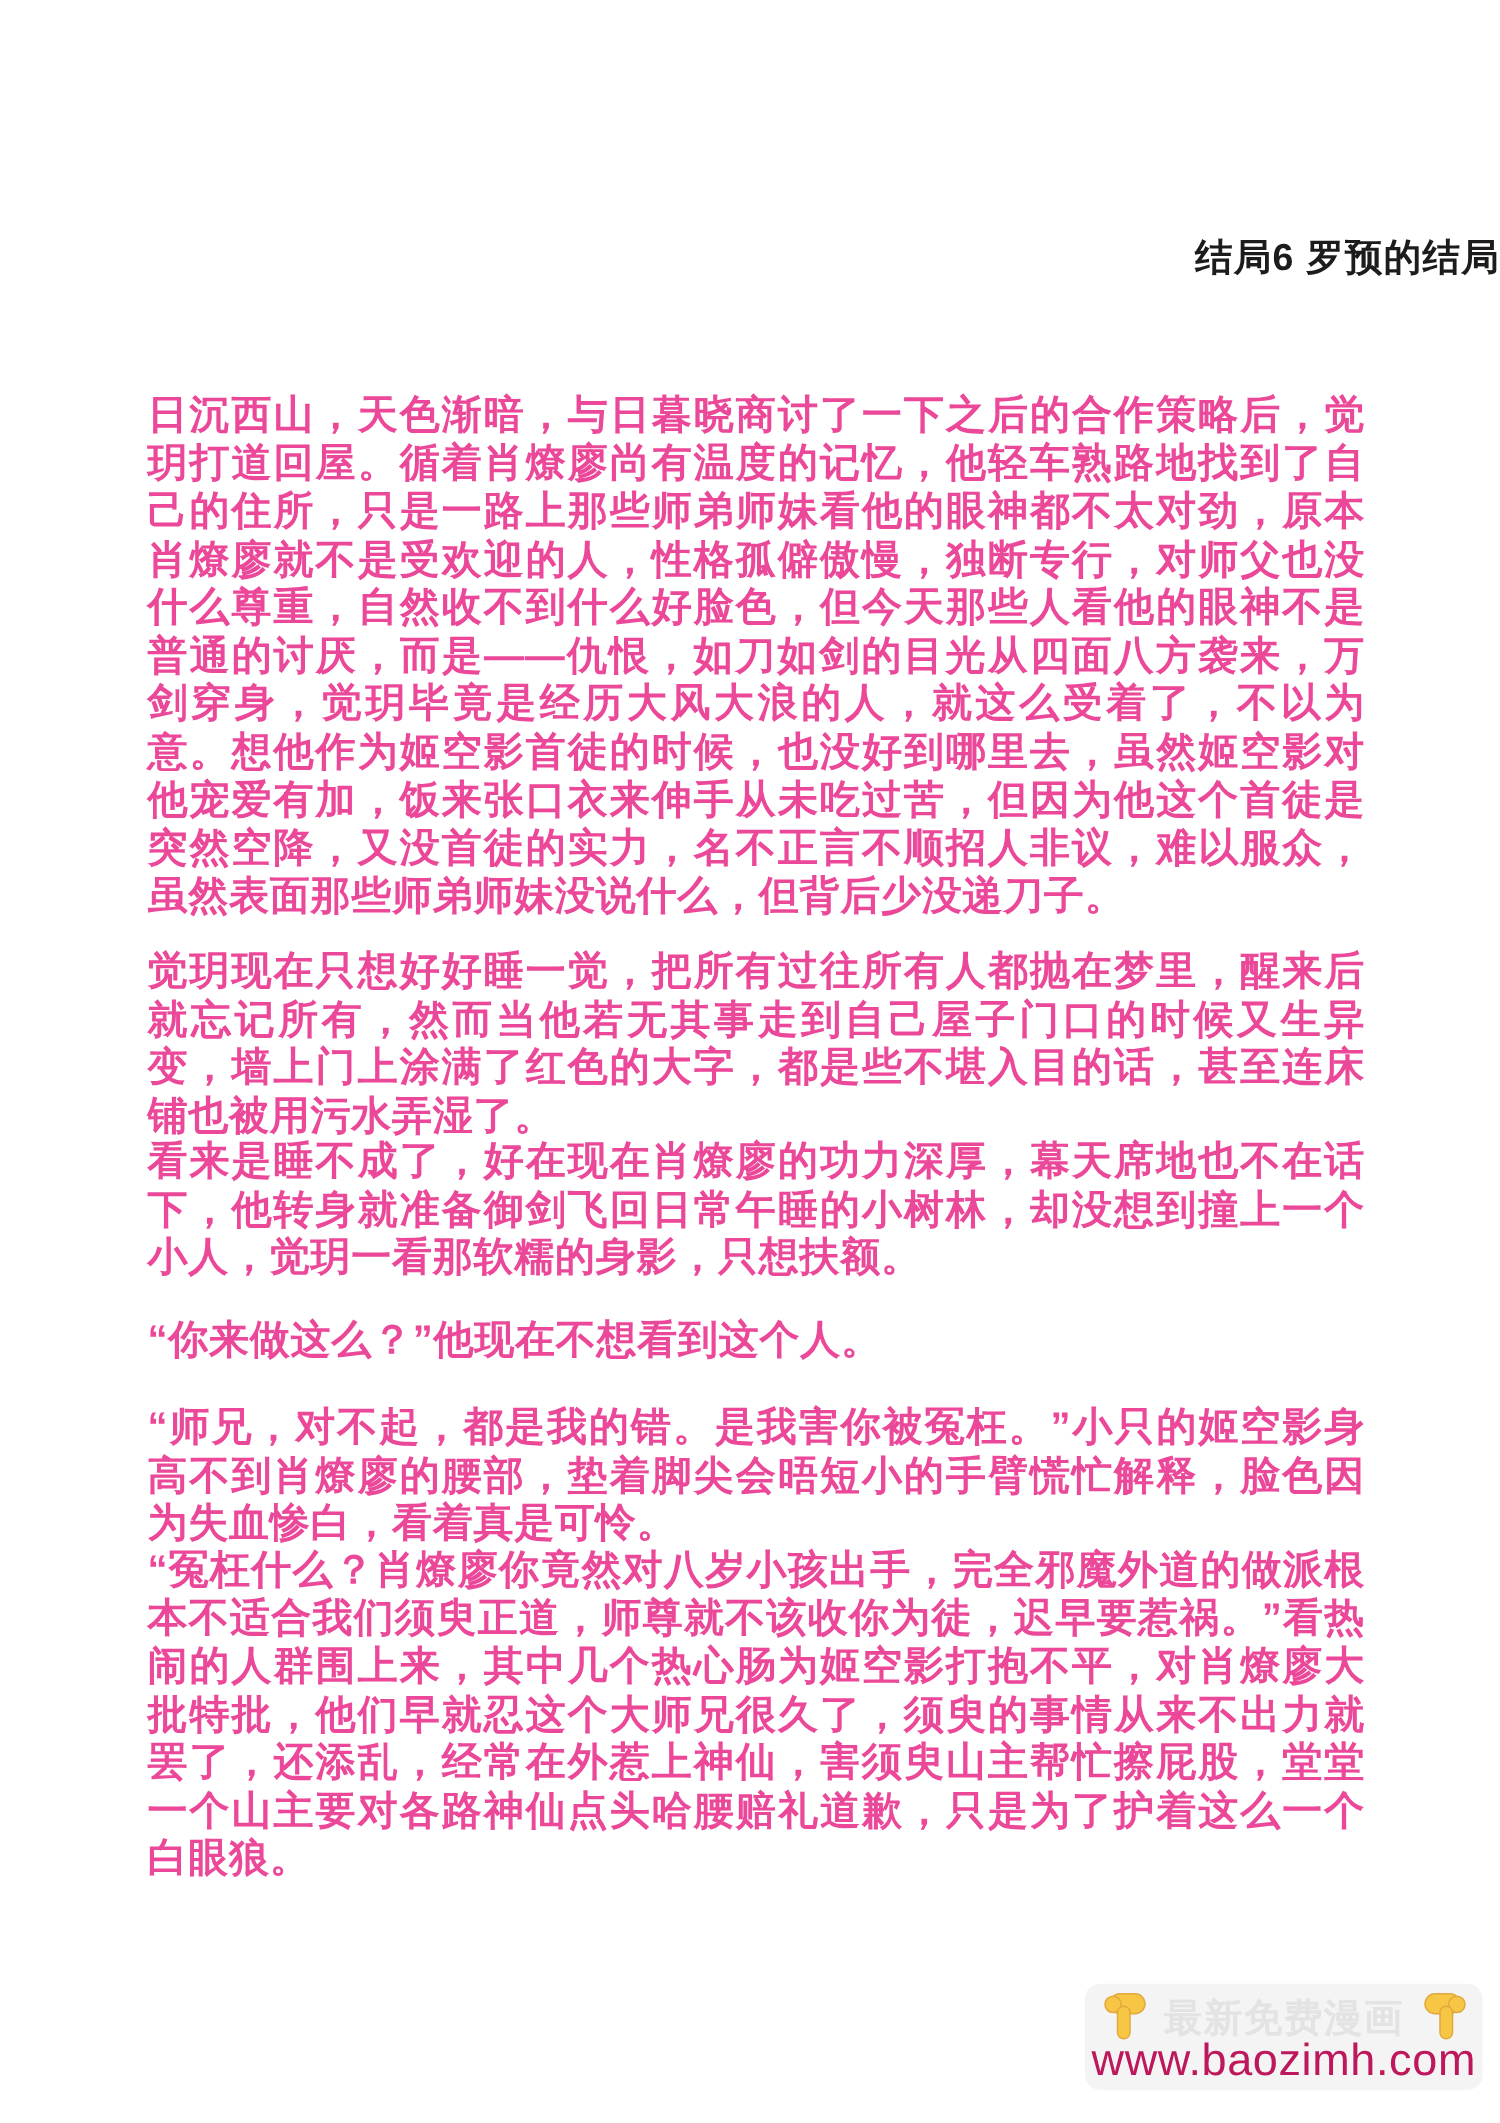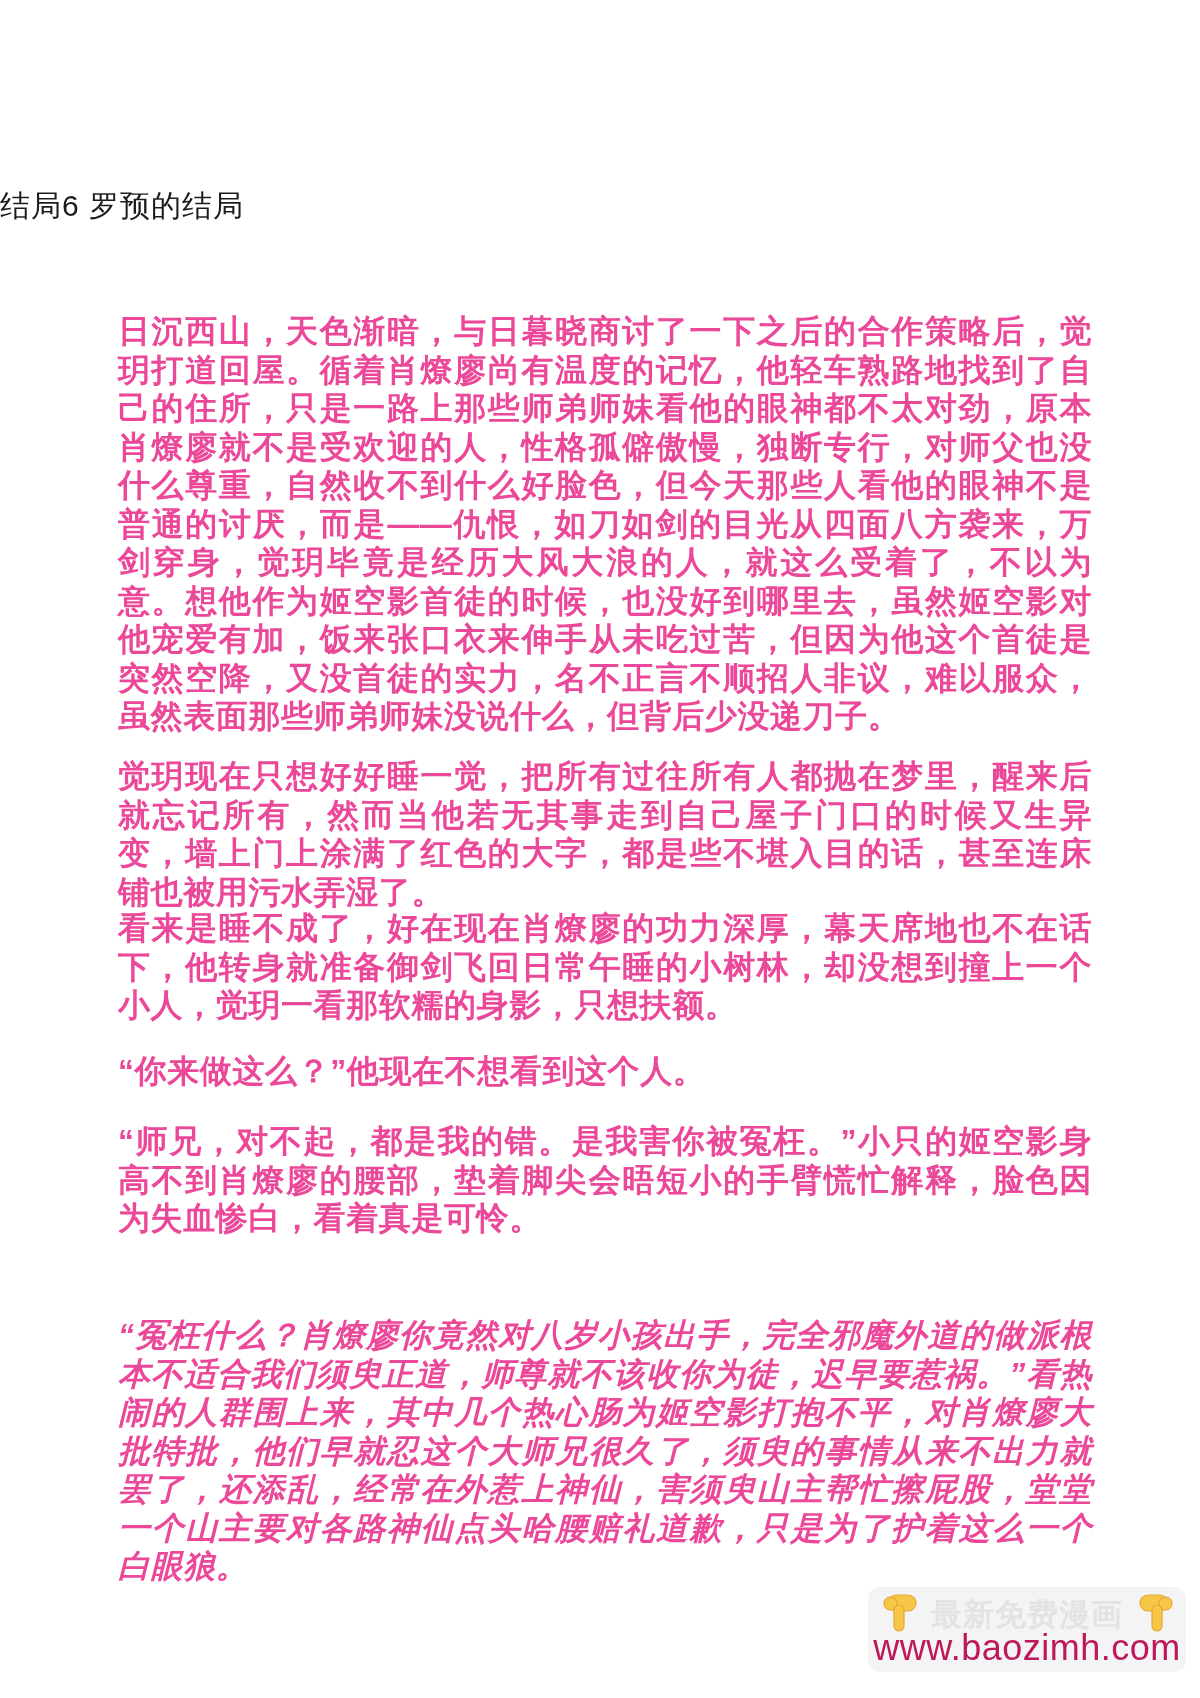--- a/index.html
+++ b/index.html
@@ -14,23 +14,23 @@
     height: 1698px;
     background: #ffffff;
     overflow: hidden;
   }
   .chapter-title {
     position: absolute;
     top: 186px;
     left: 0;
     width: 100%;
     margin: 0;
-    text-align: left;
+    text-align: right;
     font-size: 30px;
-    font-weight: 400;
+    font-weight: 700;
     color: #1c1c1c;
     letter-spacing: 1px;
   }
   .story-paragraph {
     position: absolute;
     left: 118px;
     width: 974px;
     margin: 0;
     font-size: 32px;
     line-height: 38.5px;
@@ -38,21 +38,21 @@
     color: #ec4899;
     letter-spacing: 0.6px;
     text-align: justify;
     text-justify: inter-ideograph;
   }
   .p1 { top: 312px; }
   .p2 { top: 757px; }
   .p3 { top: 909px; }
   .p4 { top: 1052px; }
   .p5 { top: 1122px; }
-  .p6 { top: 1316px; font-style: italic; }
+  .p6 { top: 1236px; }
 
   .watermark {
     position: absolute;
     left: 868px;
     top: 1587px;
     width: 318px;
     height: 85px;
     background: #f4f4f4;
     border-radius: 12px;
     box-sizing: border-box;

